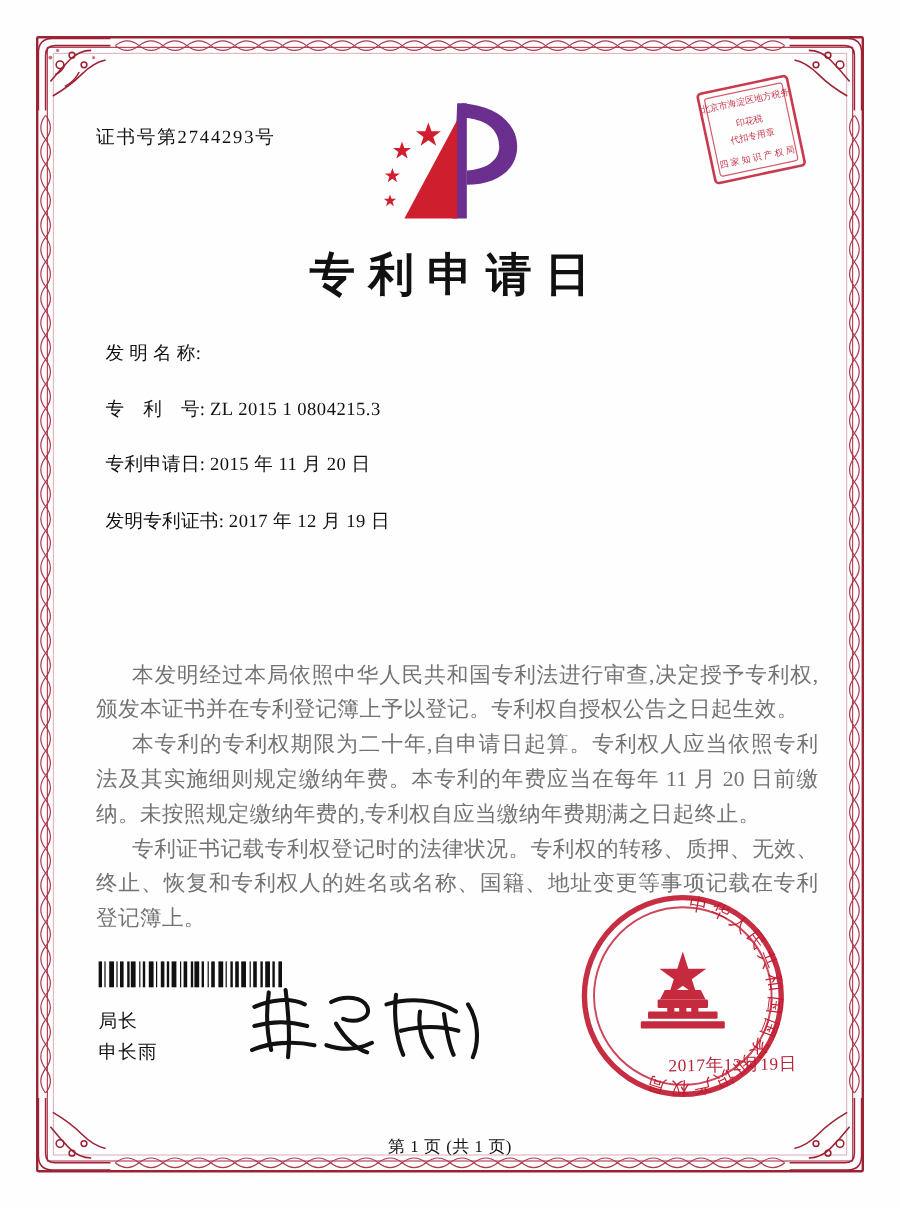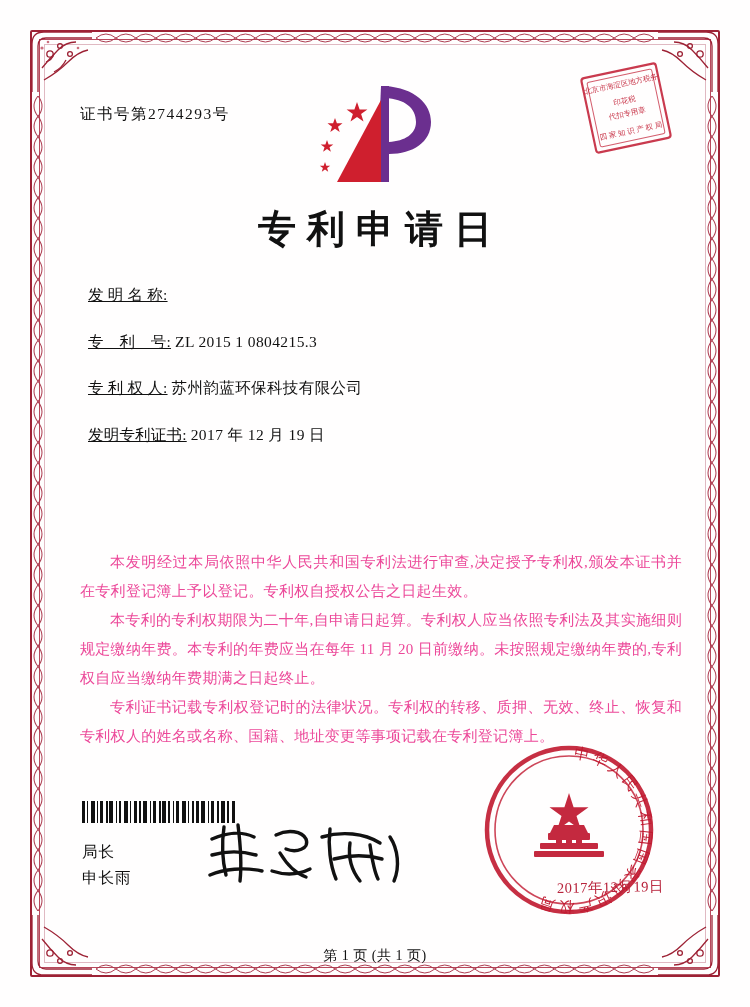--- a/index.html
+++ b/index.html
@@ -114,33 +114,32 @@
     display: flex;
     align-items: baseline;
     margin-bottom: 25px;
     font-size: 15.5px;
     line-height: 1.4;
     color: #111;
   }
   .field-label {
     white-space: nowrap;
     letter-spacing: 0.2px;
-    text-decoration: underline;
   }
   .field-value {
     margin-left: 4px;
     letter-spacing: 0.4px;
   }
 
   .paragraphs {
     position: absolute;
     left: 20px; right: 8px; top: 492px;
-    font-size: 15px;
+    font-size: 18px;
     line-height: 29px;
-    color: #ec4899;
+    color: #737373;
   }
   .paragraphs p {
     margin: 0 0 0 0;
     text-indent: 30px;
     text-align: justify;
     letter-spacing: 0.3px;
   }
 
   
   .barcode {
@@ -342,22 +341,22 @@
 
     <div class="fields">
       <div class="field-row">
         <span class="field-label">发 明 名 称:</span>
       </div>
       <div class="field-row">
         <span class="field-label">专　利　号:</span>
         <span class="field-value">ZL 2015 1 0804215.3</span>
       </div>
       <div class="field-row">
-        <span class="field-label">专 利 权 人:</span>
-        <span class="field-value">苏州韵蓝环保科技有限公司</span>
+        <span class="field-label">专利申请日:</span>
+        <span class="field-value">2015 年 11 月 20 日</span>
       </div>
       <div class="field-row">
         <span class="field-label">发明专利证书:</span>
         <span class="field-value">2017 年 12 月 19 日</span>
       </div>
     </div>
 
     <div class="paragraphs">
       <p>本发明经过本局依照中华人民共和国专利法进行审查,决定授予专利权,颁发本证书并在专利登记簿上予以登记。专利权自授权公告之日起生效。</p>
       <p>本专利的专利权期限为二十年,自申请日起算。专利权人应当依照专利法及其实施细则规定缴纳年费。本专利的年费应当在每年 11 月 20 日前缴纳。未按照规定缴纳年费的,专利权自应当缴纳年费期满之日起终止。</p>

